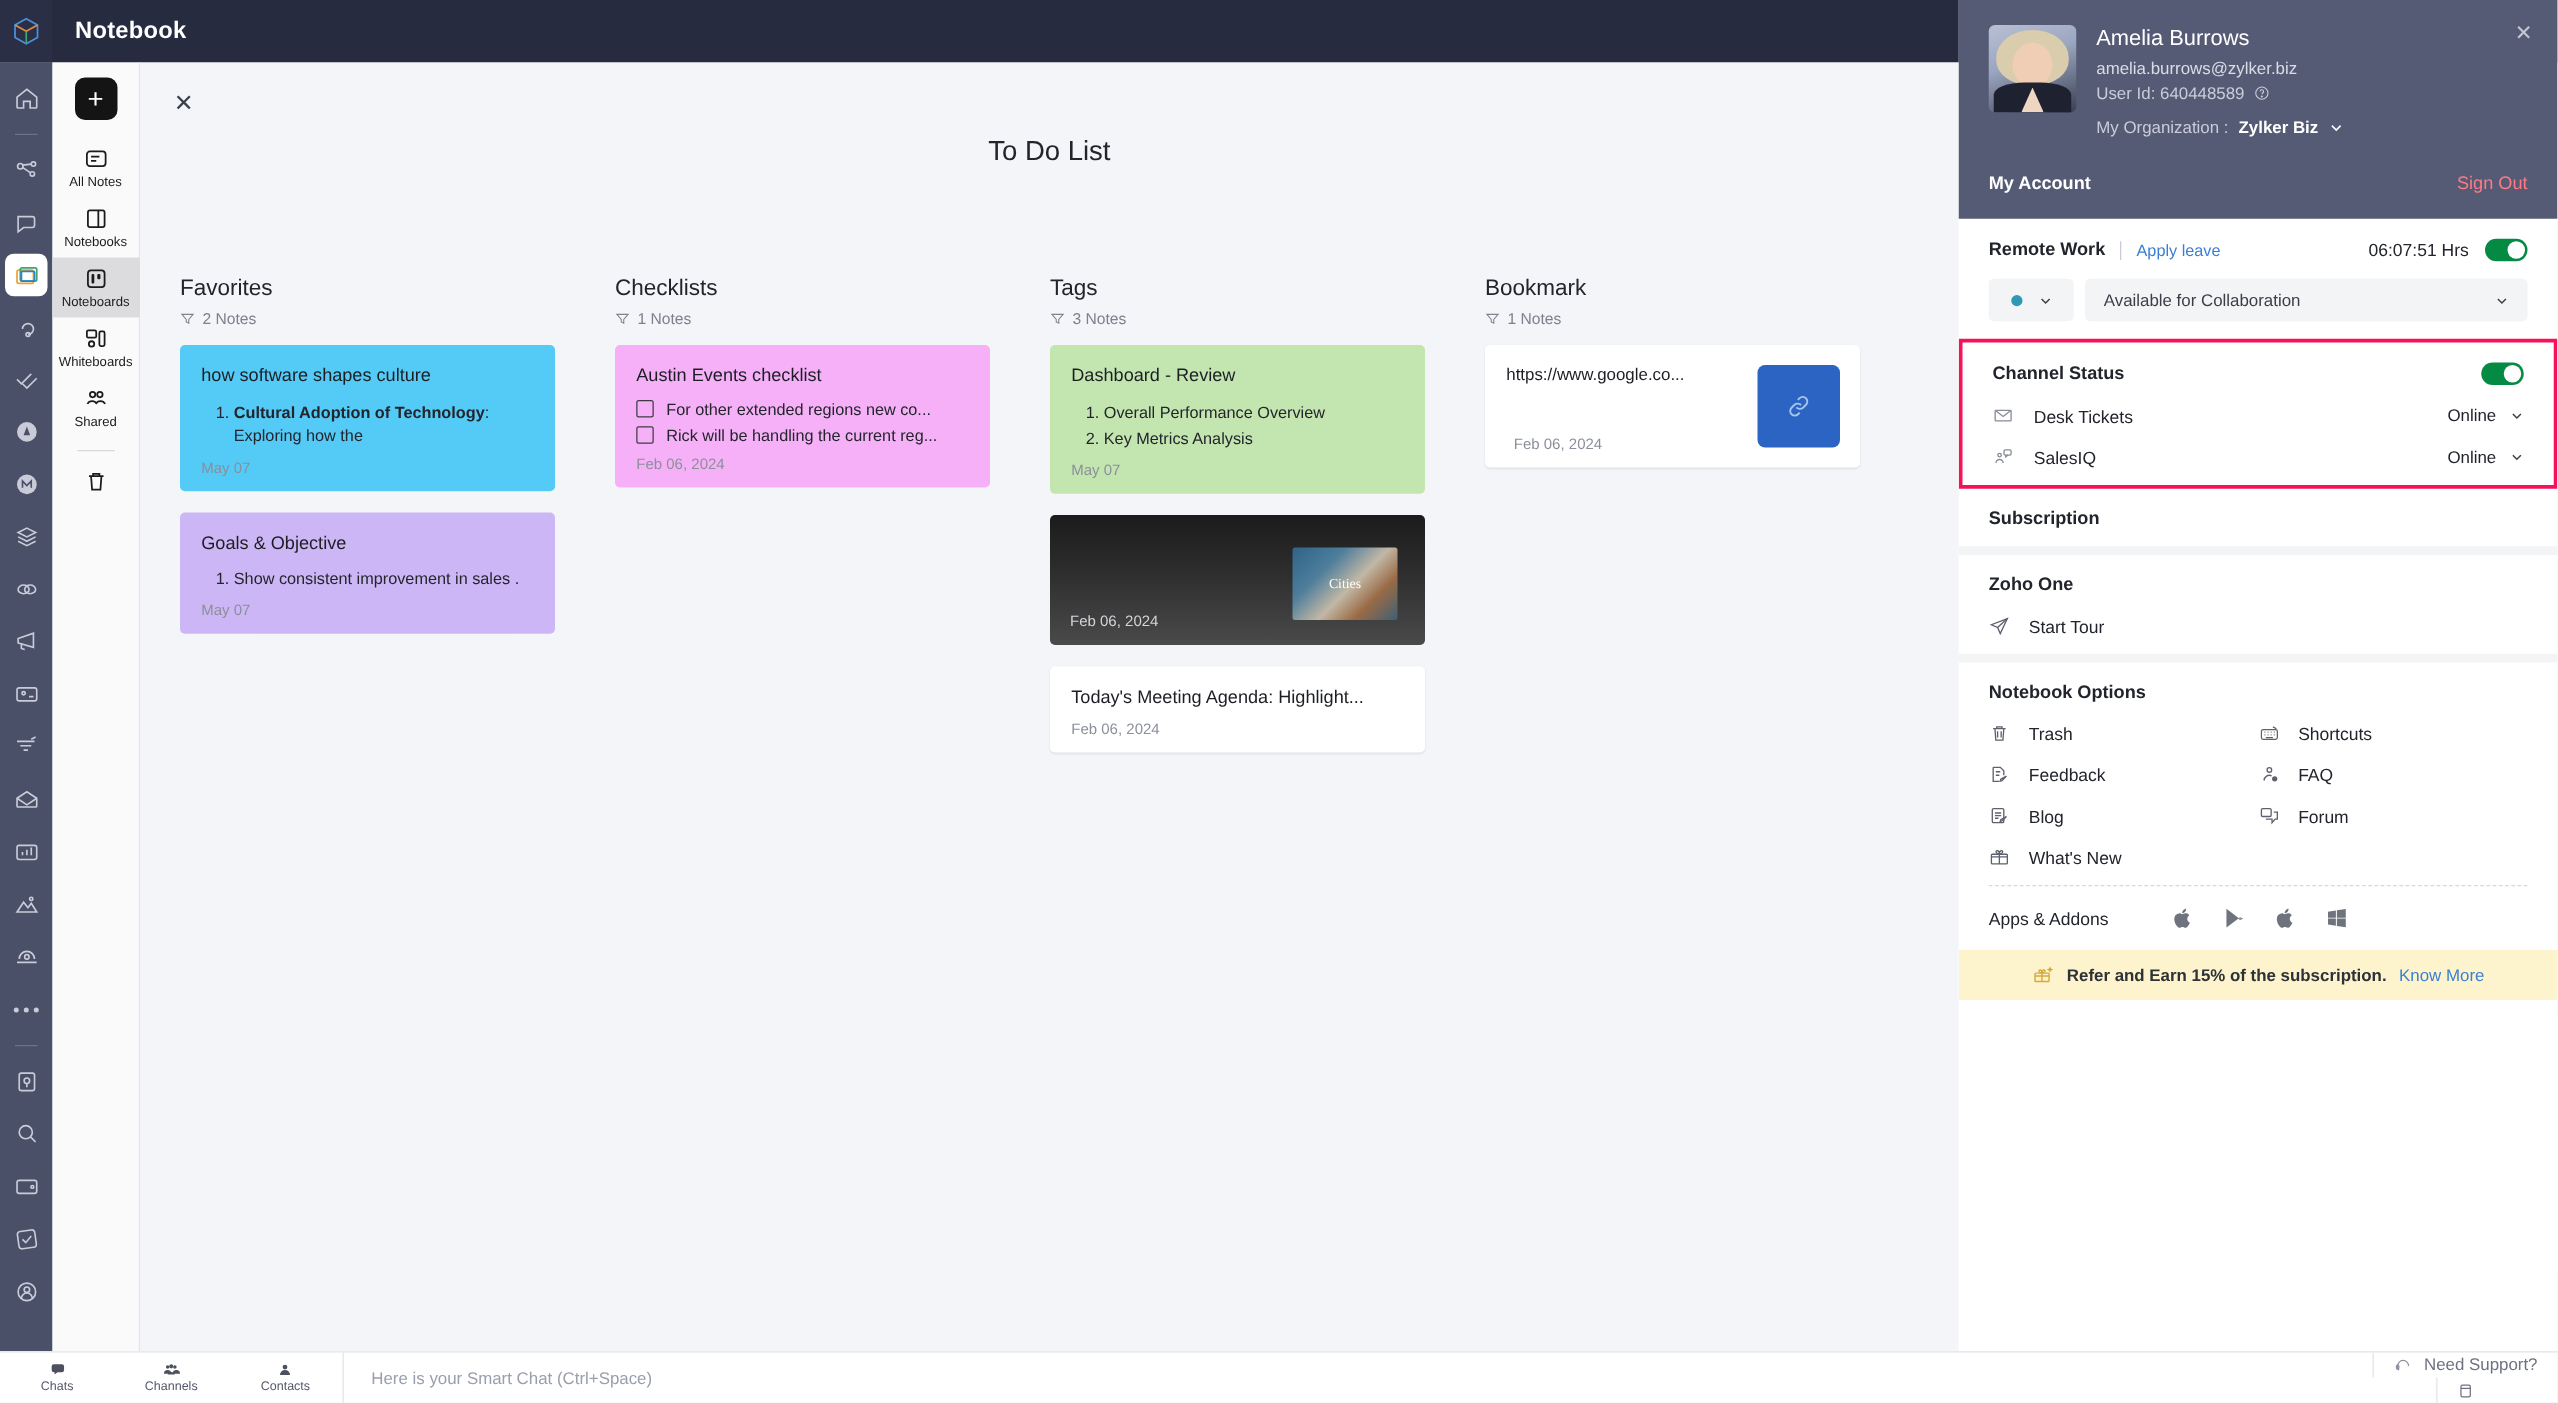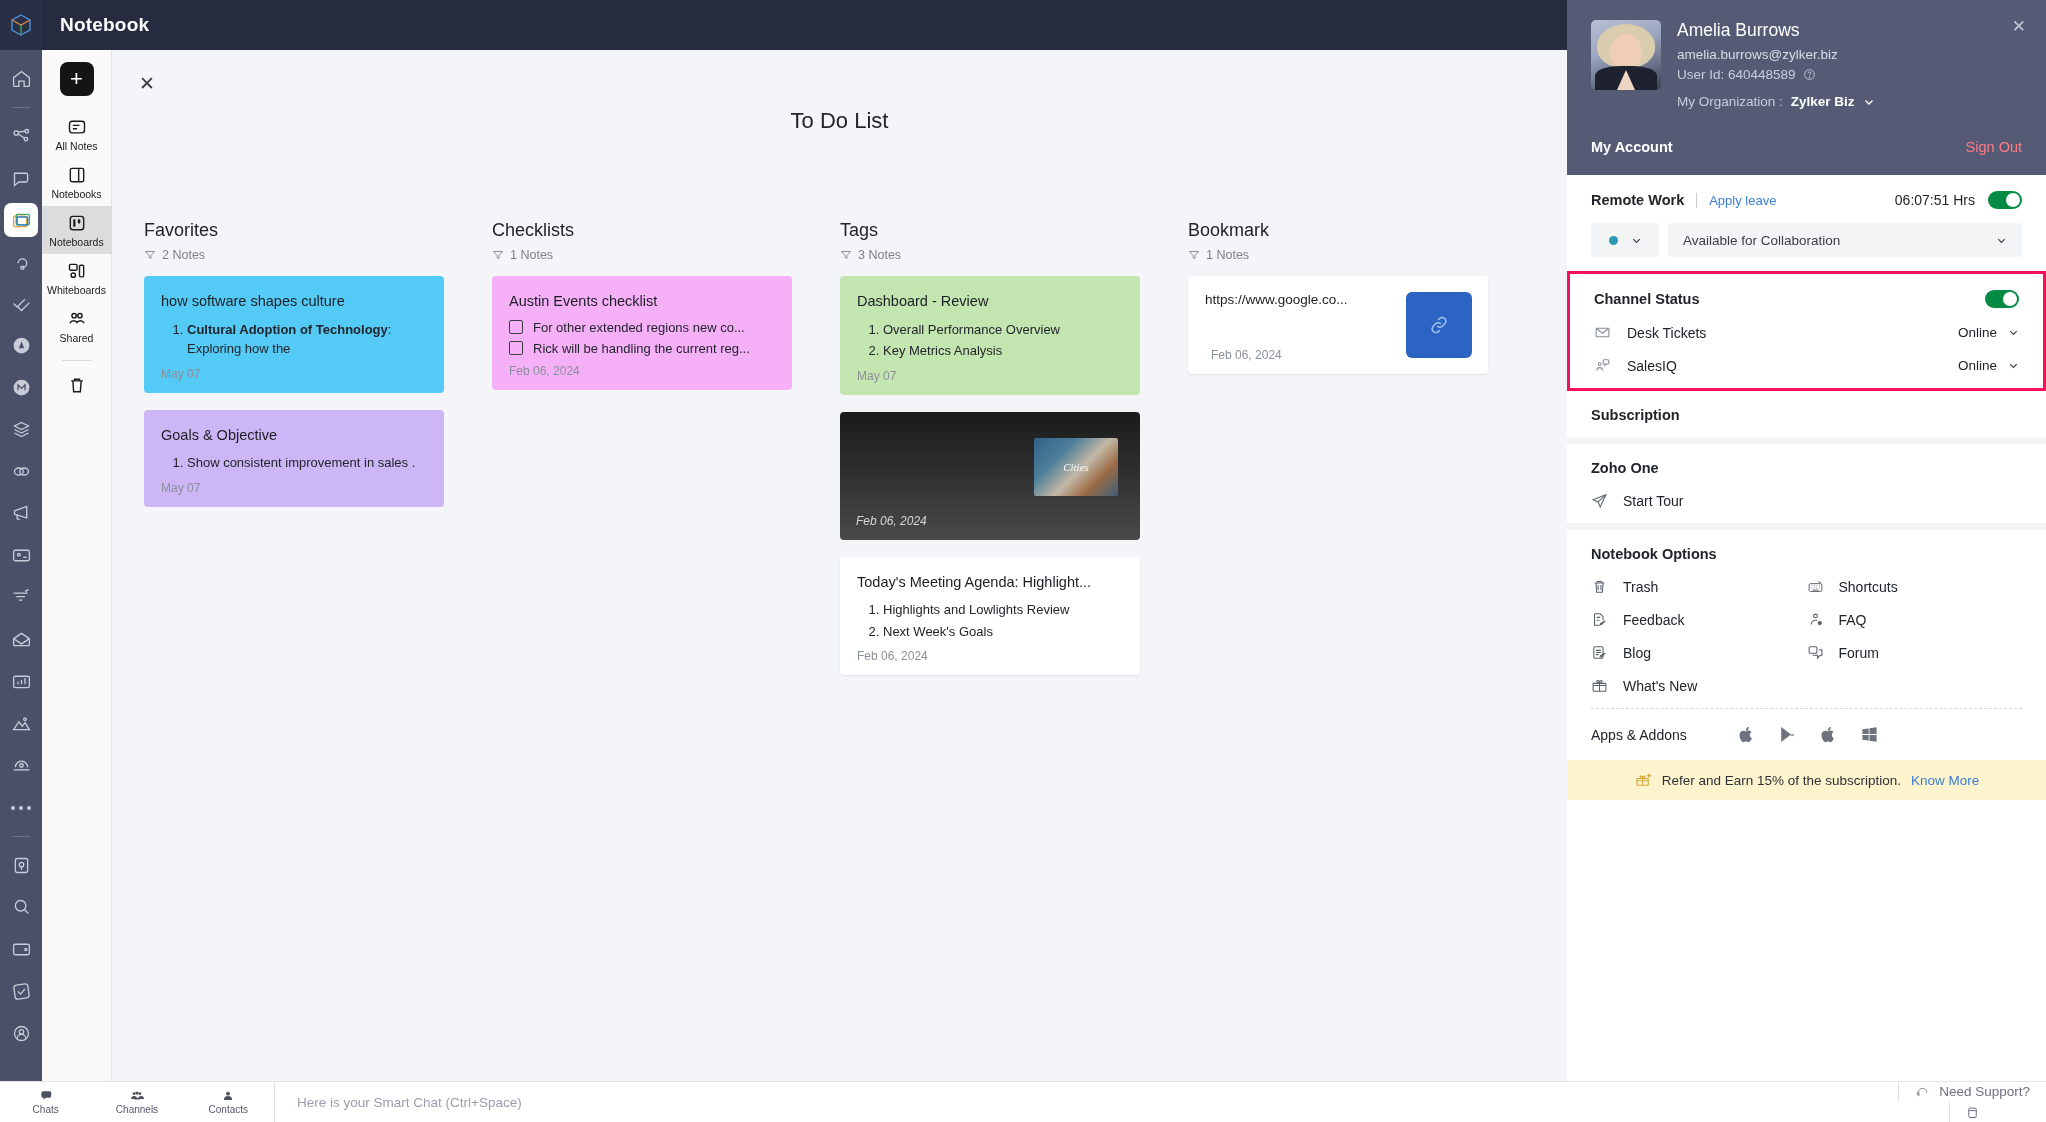--- a/index.html
+++ b/index.html
@@ -94,23 +94,23 @@
   .card-title{ font-size:14.5px; color:#1c1e24; margin-bottom:8px; line-height:1.35;}
   .card-ol{ margin:0 0 6px 26px; padding:0; }
   .card-ol li{ font-size:13px; color:#23252c; line-height:1.5; margin-bottom:2px;}
   .card-ol li b{font-weight:bold;}
   .card-date{ font-size:12px; color:#8b8f9b; margin-top:8px;}
   .chk-row{ display:flex; align-items:center; gap:10px; margin:6px 0; }
   .chk-box{ width:14px;height:14px;border:1.6px solid #3a3c44; border-radius:2px; flex:none;}
   .chk-txt{ font-size:13px; color:#23252c; white-space:nowrap; overflow:hidden; text-overflow:ellipsis;}
   .card-white{ background:#fff; box-shadow:0 1px 2px rgba(0,0,0,.09); }
   .card-img{
-    height:128px; border-radius:4px; margin-bottom:17px; position:relative;
+    height:104px; border-radius:4px; margin-bottom:17px; position:relative;
     background:linear-gradient(180deg,#1b1b1b 0%,#2e2e2e 45%,#4a4a4a 100%);
-    cursor:pointer; overflow:hidden;font-style:italic;
+    cursor:pointer; overflow:hidden;
   }
   .card-img .thumb{
     position:absolute; right:22px; top:26px; width:84px; height:58px; border-radius:2px;
     background:linear-gradient(135deg,#2f6387 0%,#4d7e9b 30%,#c2b7a5 55%,#9a6b45 75%,#3e5f77 100%);
     display:flex; align-items:center; justify-content:center;
   }
   .card-img .thumb span{ font-size:11px; color:#fff; font-family:"Liberation Serif",serif;}
   .card-img .date{ position:absolute; left:16px; bottom:12px; font-size:12px; color:#d3d5da;}
   .bm-card{ background:#fff; box-shadow:0 1px 2px rgba(0,0,0,.09); border-radius:4px;
     padding:16px 17px 12px; position:relative; height:98px; cursor:pointer;}
@@ -204,21 +204,21 @@
   .apps-div{ border-top:1px dashed #d6d8de; margin:0 24px; }
   .apps{ display:flex; align-items:center; gap:0; padding:16px 24px; }
   .apps-label{font-size:14px;color:#22242c;}
   .apps-icons{display:flex;gap:22px;margin-left:50px;}
   .apps-icons svg{width:19px;height:19px;color:#6f737d;}
   .refer{
     background:#fdf4cd; padding:11px 24px; display:flex; align-items:center;
     justify-content:center; gap:10px;
   }
   .refer svg{width:18px;height:18px;color:#d6a93c;}
-  .refer-t{font-size:13.5px;color:#2f3138;font-weight:normal;}
+  .refer-t{font-size:13.5px;color:#2f3138;font-weight:bold;}
   .refer-l{font-size:13.5px;color:#3a7fd5;cursor:pointer;}
 
   
   .bottombar{
     position:absolute; left:0; bottom:0; width:2046px; height:41px;
     background:#fff; border-top:1px solid #e2e3e8; display:flex; align-items:center;
   }
   .bb-tabs{ display:flex; width:275px; height:41px; border-right:1px solid #e2e3e8;}
   .bb-tab{flex:1;display:flex;flex-direction:column;align-items:center;justify-content:center;gap:1px;cursor:pointer;}
   .bb-tab svg{width:14px;height:14px;color:#4d515e;}
@@ -522,24 +522,20 @@
 
         <div class="card-img">
           <div class="thumb">
             <span>Cities</span>
           </div>
           <div class="date">Feb 06, 2024</div>
         </div>
 
         <div class="card card-white">
           <div class="card-title">Today's Meeting Agenda: Highlight...</div>
-          <ol class="card-ol">
-            <li>Highlights and Lowlights Review</li>
-            <li>Next Week's Goals</li>
-          </ol>
           <div class="card-date">Feb 06, 2024</div>
         </div>
       </div>
 
       <div class="col">
         <div class="col-title">Bookmark</div>
         <div class="col-sub">
           <svg viewBox="0 0 24 24" fill="none" stroke="currentColor" stroke-width="1.7">
               <path d="M3 5h18l-7 8v6l-4-2v-4z"></path>
             </svg>

